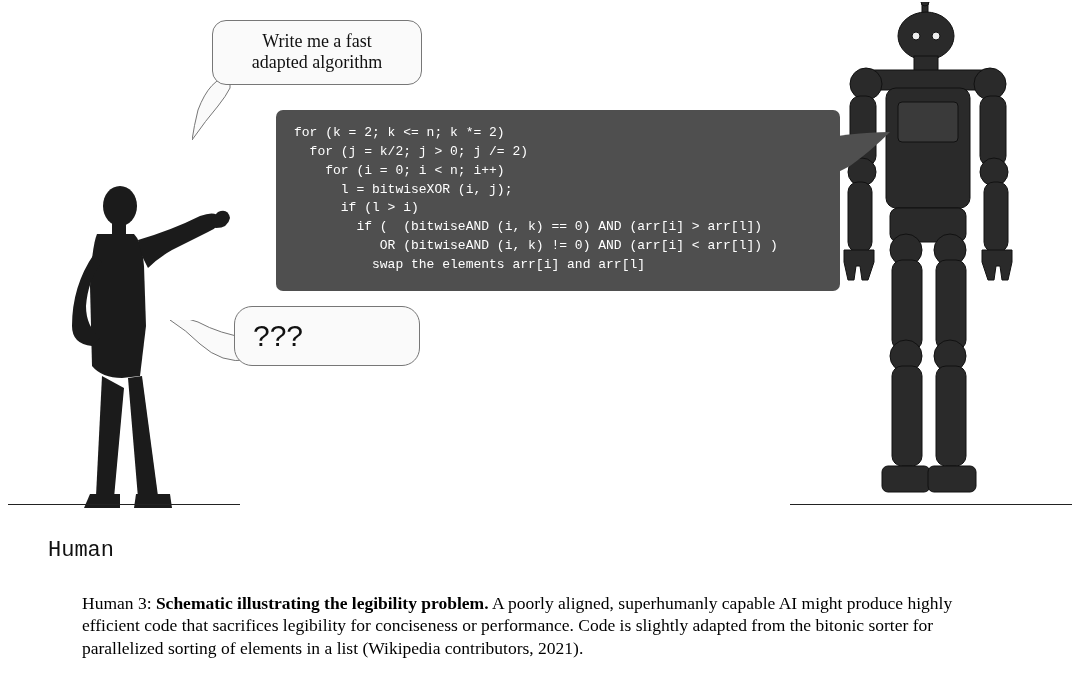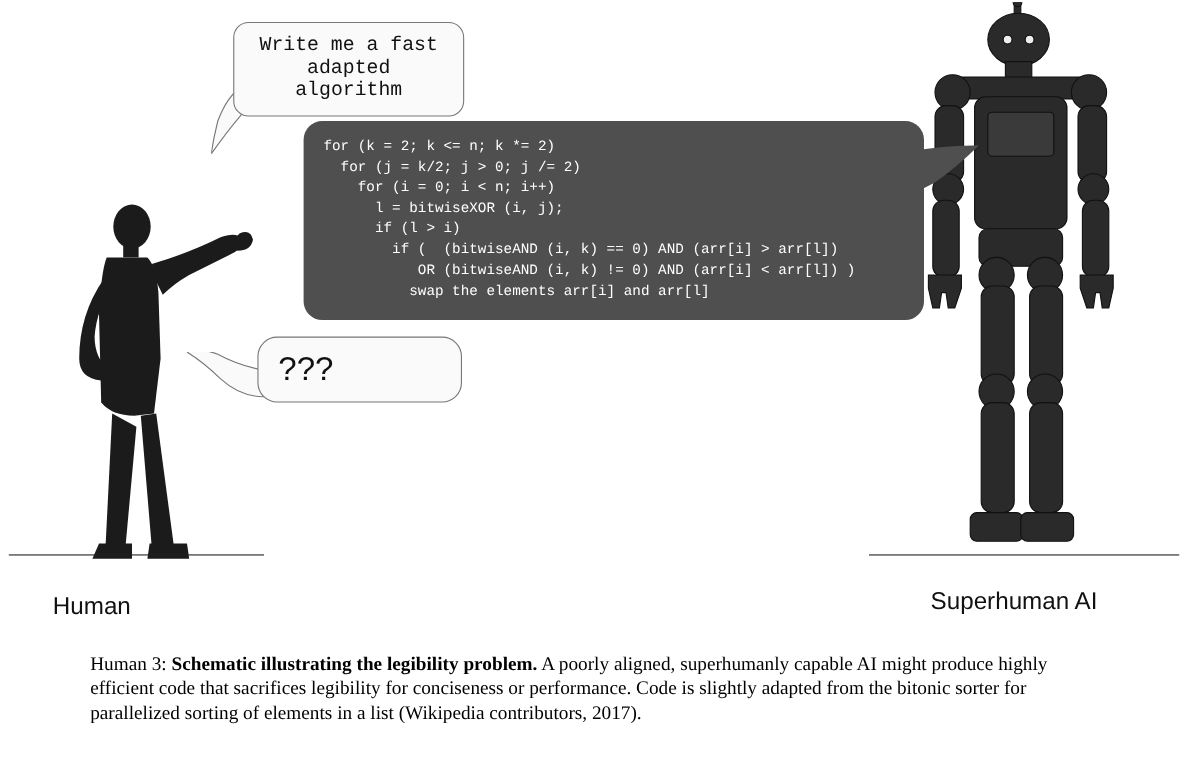--- a/index.html
+++ b/index.html
@@ -22,21 +22,21 @@
     position: absolute;
     height: 0;
     border-top: 1px solid #222;
   }
   .ground-left { left: 8px; top: 504px; width: 232px; }
   .ground-right { left: 790px; top: 504px; width: 282px; }
 
   
   .figure-label {
     position: absolute;
-    font-family: Liberation Sans, sans-serif;
+    font-family: Liberation Mono, monospace;
     font-size: 22px;
     color: #111;
   }
   .label-human { left: 48px; top: 538px; }
   .label-ai    { left: 846px; top: 534px; }
 
   
   .human {
     position: absolute;
     left: 42px;
@@ -55,21 +55,21 @@
   
   .bubble1 {
     position: absolute;
     left: 212px;
     top: 20px;
     width: 180px;
     padding: 10px 14px 12px 14px;
     border: 1px solid #777;
     border-radius: 14px;
     background: #fafafa;
-    font-family: Liberation Mono, monospace;
+    font-family: Liberation Serif, serif;
     font-size: 18px;
     line-height: 1.15;
     text-align: center;
     color: #111;
   }
   
   .bubble1-tail {
     position: absolute;
     left: 192px;
     top: 70px;
@@ -77,21 +77,21 @@
     height: 70px;
   }
 
   
   .bubble2 {
     position: absolute;
     left: 276px;
     top: 110px;
     width: 528px;
     padding: 14px 18px 16px 18px;
-    border-radius: 17px;
+    border-radius: 7px;
     background: #4f4f4f;
     color: #fff;
     font-family: "Courier New", Courier, monospace;
     font-size: 13px;
     line-height: 1.45;
     white-space: pre;
   }
   .bubble2-tail {
     position: absolute;
     left: 802px;
@@ -247,19 +247,18 @@
     <svg viewBox="0 0 80 64" width="80" height="64">
       <path d="M78 18 Q50 14 28 2 Q12 -4 0 0 Q16 10 30 24 Q52 44 78 40 Z" fill="#fafafa" stroke="#777" stroke-width="1"></path>
     </svg>
   </div>
 
   <div class="bubble3">
     <span>???</span>
   </div>
 
   <div class="figure-label label-human">Human</div>
-  <div class="figure-label label-ai">Superhuman AI</div>
 
   <div class="caption">
-    <span class="lead">Human 3: </span><span class="bold">Schematic illustrating the legibility problem.</span><span> A poorly aligned, superhumanly capable AI might produce highly efficient code that sacrifices legibility for conciseness or performance. Code is slightly adapted from the bitonic sorter for parallelized sorting of elements in a list (Wikipedia contributors, 2017).</span>
+    <span class="lead">Human 3: </span><span class="bold">Schematic illustrating the legibility problem.</span><span> A poorly aligned, superhumanly capable AI might produce highly efficient code that sacrifices legibility for conciseness or performance. Code is slightly adapted from the bitonic sorter for parallelized sorting of elements in a list (Wikipedia contributors, 2021).</span>
   </div>
 
 </div>
 
 </body></html>

